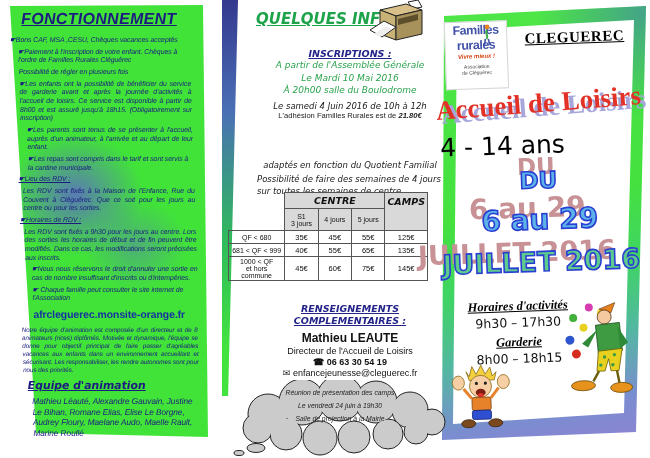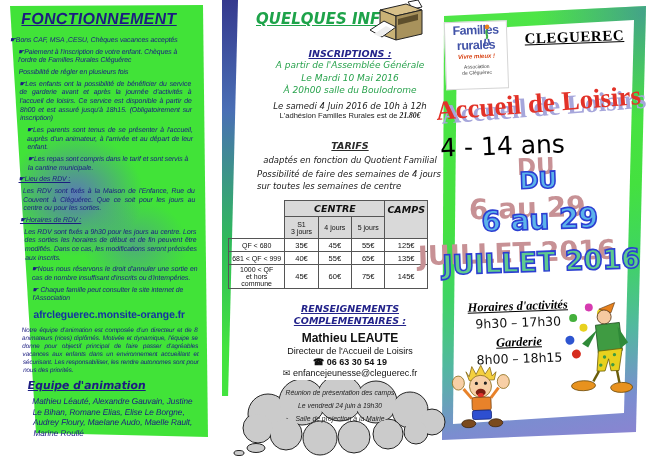--- a/index.html
+++ b/index.html
@@ -39,26 +39,26 @@
   .m-title{position:absolute;left:16px;top:10px;font-family:"DejaVu Sans",sans-serif;
     font-size:15px;font-weight:bold;font-style:italic;text-decoration:underline;color:#1ea34a;}
   .printer{position:absolute;left:128px;top:0px;}
   .m-block{position:absolute;left:10px;width:200px;text-align:center;}
   .m-head{font-family:"DejaVu Sans",sans-serif;font-weight:bold;font-style:italic;
     text-decoration:underline;font-size:9.5px;color:#23238a;}
   .m-head.dark{color:#2a2a2a;}
   .m-green{color:#2aa34e;font-style:italic;font-size:9px;line-height:1.4;font-family:"DejaVu Sans",sans-serif;}
   .m-line{font-style:italic;font-size:8.5px;color:#1a1a1a;font-family:"DejaVu Sans",sans-serif;}
   .m-small{font-size:7.6px;color:#1a1a1a;}
-  .m-small b{font-style:italic;font-family:Liberation Serif, serif;}
+  .m-small b{font-style:italic;}
   .m-note{font-style:italic;font-size:8.5px;color:#1a1a1a;font-family:"DejaVu Sans",sans-serif;}
   .m-note2{text-align:left;padding-left:7px;line-height:1.45;}
 
   table.tarifs{position:absolute;left:-12px;top:192px;border-collapse:collapse;table-layout:fixed;
-    font-size:7px;color:#111;margin-top:8px;}
+    font-size:7px;color:#111;}
   table.tarifs td{border:1px solid #555;text-align:center;padding:1px 2px;}
   table.tarifs td.blank{border:none;background:none;}
   td.hdr{background:#d9d9d9;font-weight:bold;font-style:italic;font-size:9.5px;
     font-family:"DejaVu Sans",sans-serif;}
   td.sub{background:#d9d9d9;font-size:7px;}
   td.lbl{text-align:left;font-size:7px;}
   td.money{font-size:7.5px;}
 
   .contacts div{line-height:1.25;}
   .c-name{font-weight:bold;font-size:12px;color:#111;}
@@ -157,22 +157,21 @@
       <div class="m-green">Le Mardi 10 Mai 2016</div>
       <div class="m-green">À 20h00 salle du Boulodrome</div>
     </div>
 
     <div class="m-block" style="top:101px">
       <div class="m-line">Le samedi 4 Juin 2016 de 10h à 12h</div>
       <div class="m-small"><span>L'adhésion Familles Rurales est de </span><b>21.80€</b></div>
     </div>
 
     <div class="m-block" style="top:140px">
-      <div class="m-head dark">TARIFS</div>
-      <div class="m-note" style="margin-top:4px">adaptés en fonction du Quotient Familial</div>
+      <div class="m-note" style="margin-top:20px">adaptés en fonction du Quotient Familial</div>
       <div class="m-note m-note2" style="margin-top:3px">
         <span>Possibilité de faire des semaines de 4 jours</span><br>
         <span>sur toutes les semaines de centre</span>
       </div>
     </div>
 
     <table class="tarifs">
       <colgroup>
           <col style="width:62px">
           <col style="width:37px">

